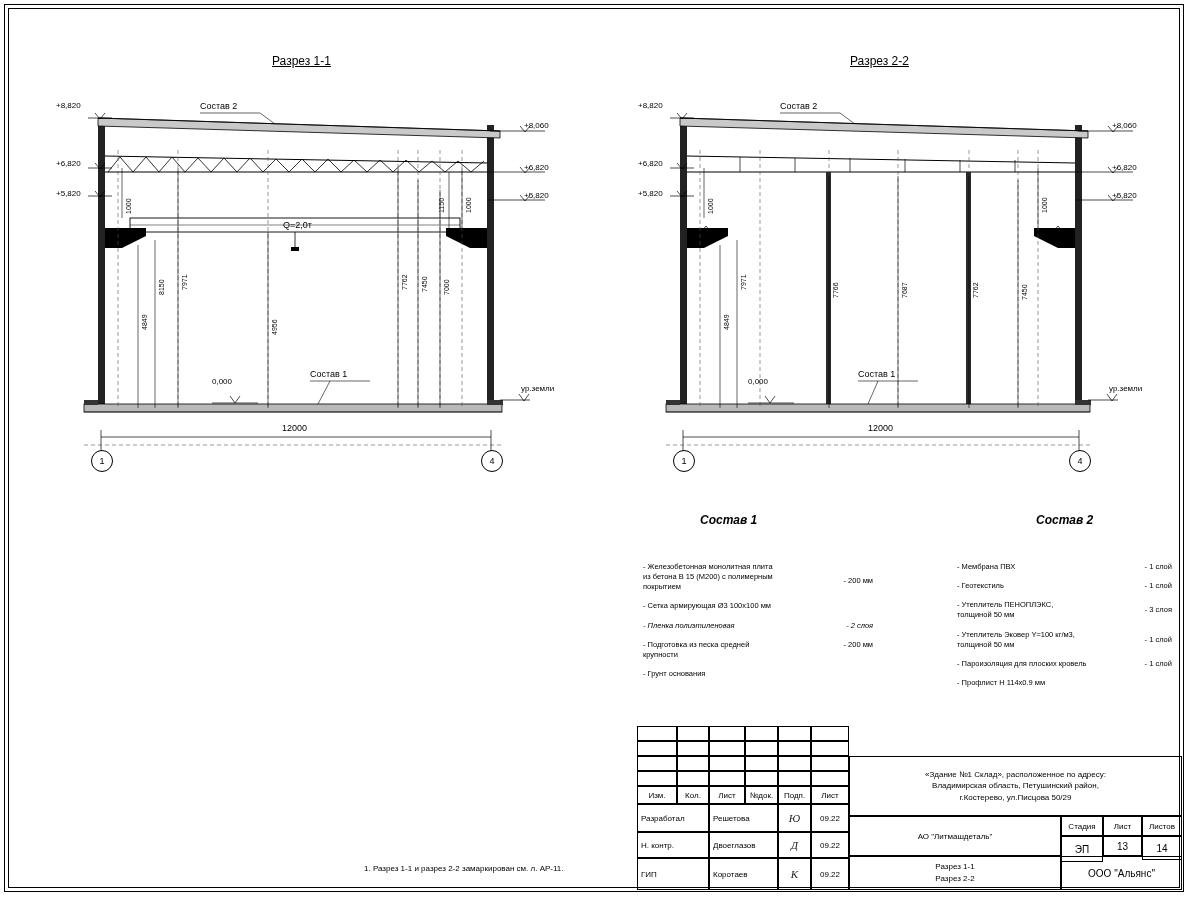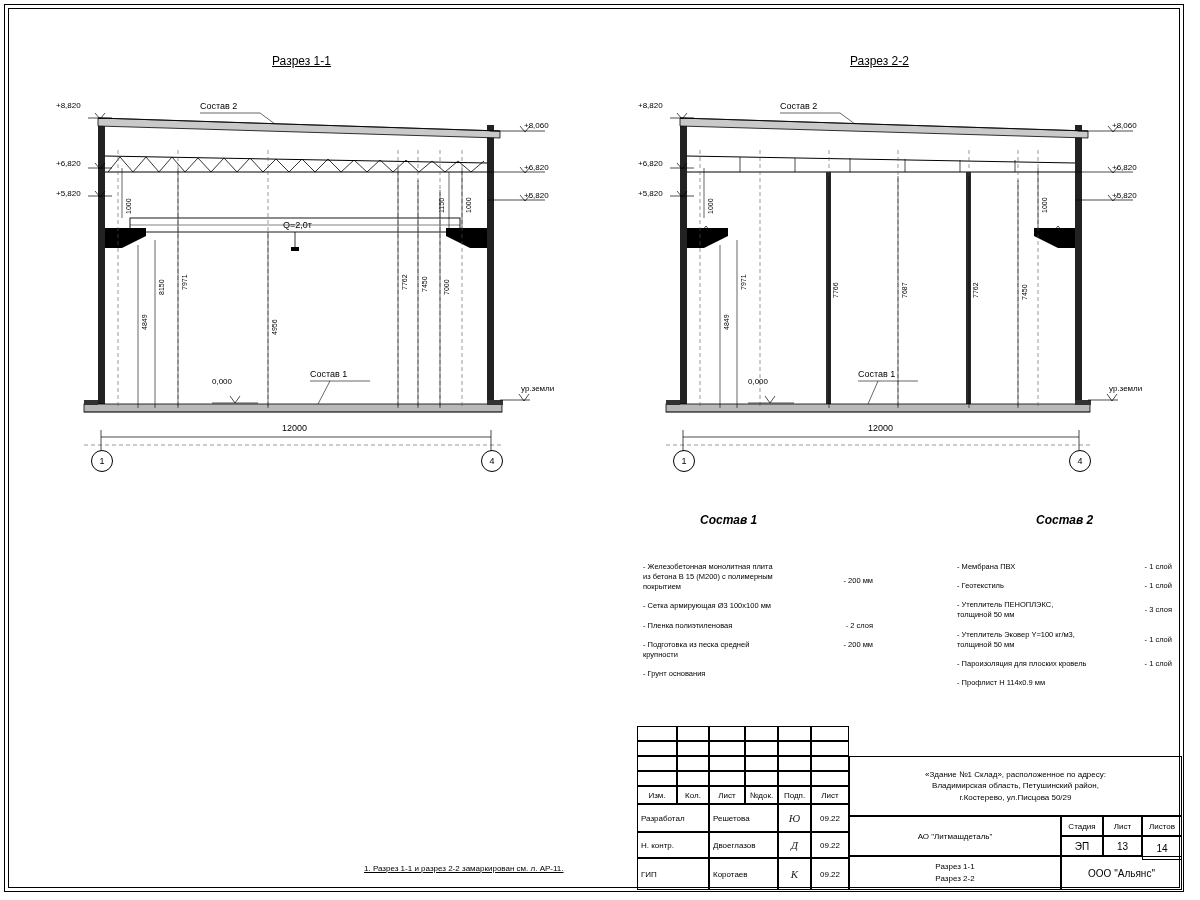--- a/index.html
+++ b/index.html
@@ -306,21 +306,21 @@
     <div class="row">
       <span class="txt">- Железобетонная  монолитная плита
 из бетона B 15 (M200) с полимерным
 покрытием</span>
       <span class="q" style="top:14px;">- 200 мм</span>
     </div>
     <div class="row" style="margin-top:4px;">
       <span class="txt">- Сетка армирующая Ø3 100х100 мм</span>
       <span class="q"></span>
     </div>
-    <div class="row" style="margin-top:8px;">
+    <div class="row" style="margin-top:8px;font-style:italic;">
       <span class="txt">- Пленка полиэтиленовая</span>
       <span class="q">- 2 слоя</span>
     </div>
     <div class="row" style="margin-top:8px;">
       <span class="txt">- Подготовка из песка средней
    крупности</span>
       <span class="q">- 200 мм</span>
     </div>
     <div class="row" style="margin-top:8px;">
       <span class="txt">- Грунт основания</span>
@@ -351,21 +351,21 @@
     <div class="row">
       <span class="txt">- Пароизоляция для плоских кровель</span>
       <span class="q">- 1 слой</span>
     </div>
     <div class="row">
       <span class="txt">- Профлист H 114х0.9 мм</span>
       <span class="q"></span>
     </div>
   </div>
 
-  <div class="note" style="left:364px;top:864px;text-decoration:underline;">1. Разрез 1-1 и разрез 2-2 замаркирован см. л. АР-11.</div>
+  <div class="note" style="left:364px;top:864px;">1. Разрез 1-1 и разрез 2-2 замаркирован см. л. АР-11.</div>
 
   <div class="stamp">
 
     <div class="cell" style="left:0;top:0;width:40px;height:15px;"></div>
     <div class="cell" style="left:40px;top:0;width:32px;height:15px;"></div>
     <div class="cell" style="left:72px;top:0;width:36px;height:15px;"></div>
     <div class="cell" style="left:108px;top:0;width:33px;height:15px;"></div>
     <div class="cell" style="left:141px;top:0;width:33px;height:15px;"></div>
     <div class="cell" style="left:174px;top:0;width:38px;height:15px;"></div>
 
@@ -426,19 +426,19 @@
     <div class="cell" style="left:212px;top:90px;width:212px;height:40px;">АО "Литмашдеталь"</div>
     <div class="cell" style="left:212px;top:130px;width:212px;height:34px;">
       <span style="white-space:pre-line;line-height:1.45;">Разрез 1-1
 Разрез 2-2</span>
     </div>
 
     <div class="cell" style="left:424px;top:90px;width:42px;height:20px;">Стадия</div>
     <div class="cell" style="left:466px;top:90px;width:39px;height:20px;">Лист</div>
     <div class="cell" style="left:505px;top:90px;width:40px;height:20px;">Листов</div>
 
-    <div class="cell big" style="left:424px;top:110px;width:42px;height:20px;">ЭП</div>
+    <div class="cell big" style="left:424px;top:110px;width:42px;height:26px;">ЭП</div>
     <div class="cell big" style="left:466px;top:110px;width:39px;height:20px;">13</div>
     <div class="cell big" style="left:505px;top:110px;width:40px;height:24px;">14</div>
 
     <div class="cell big" style="left:424px;top:130px;width:121px;height:34px;">ООО "Альянс"</div>
   </div>
 </div>
 
 </body></html>

